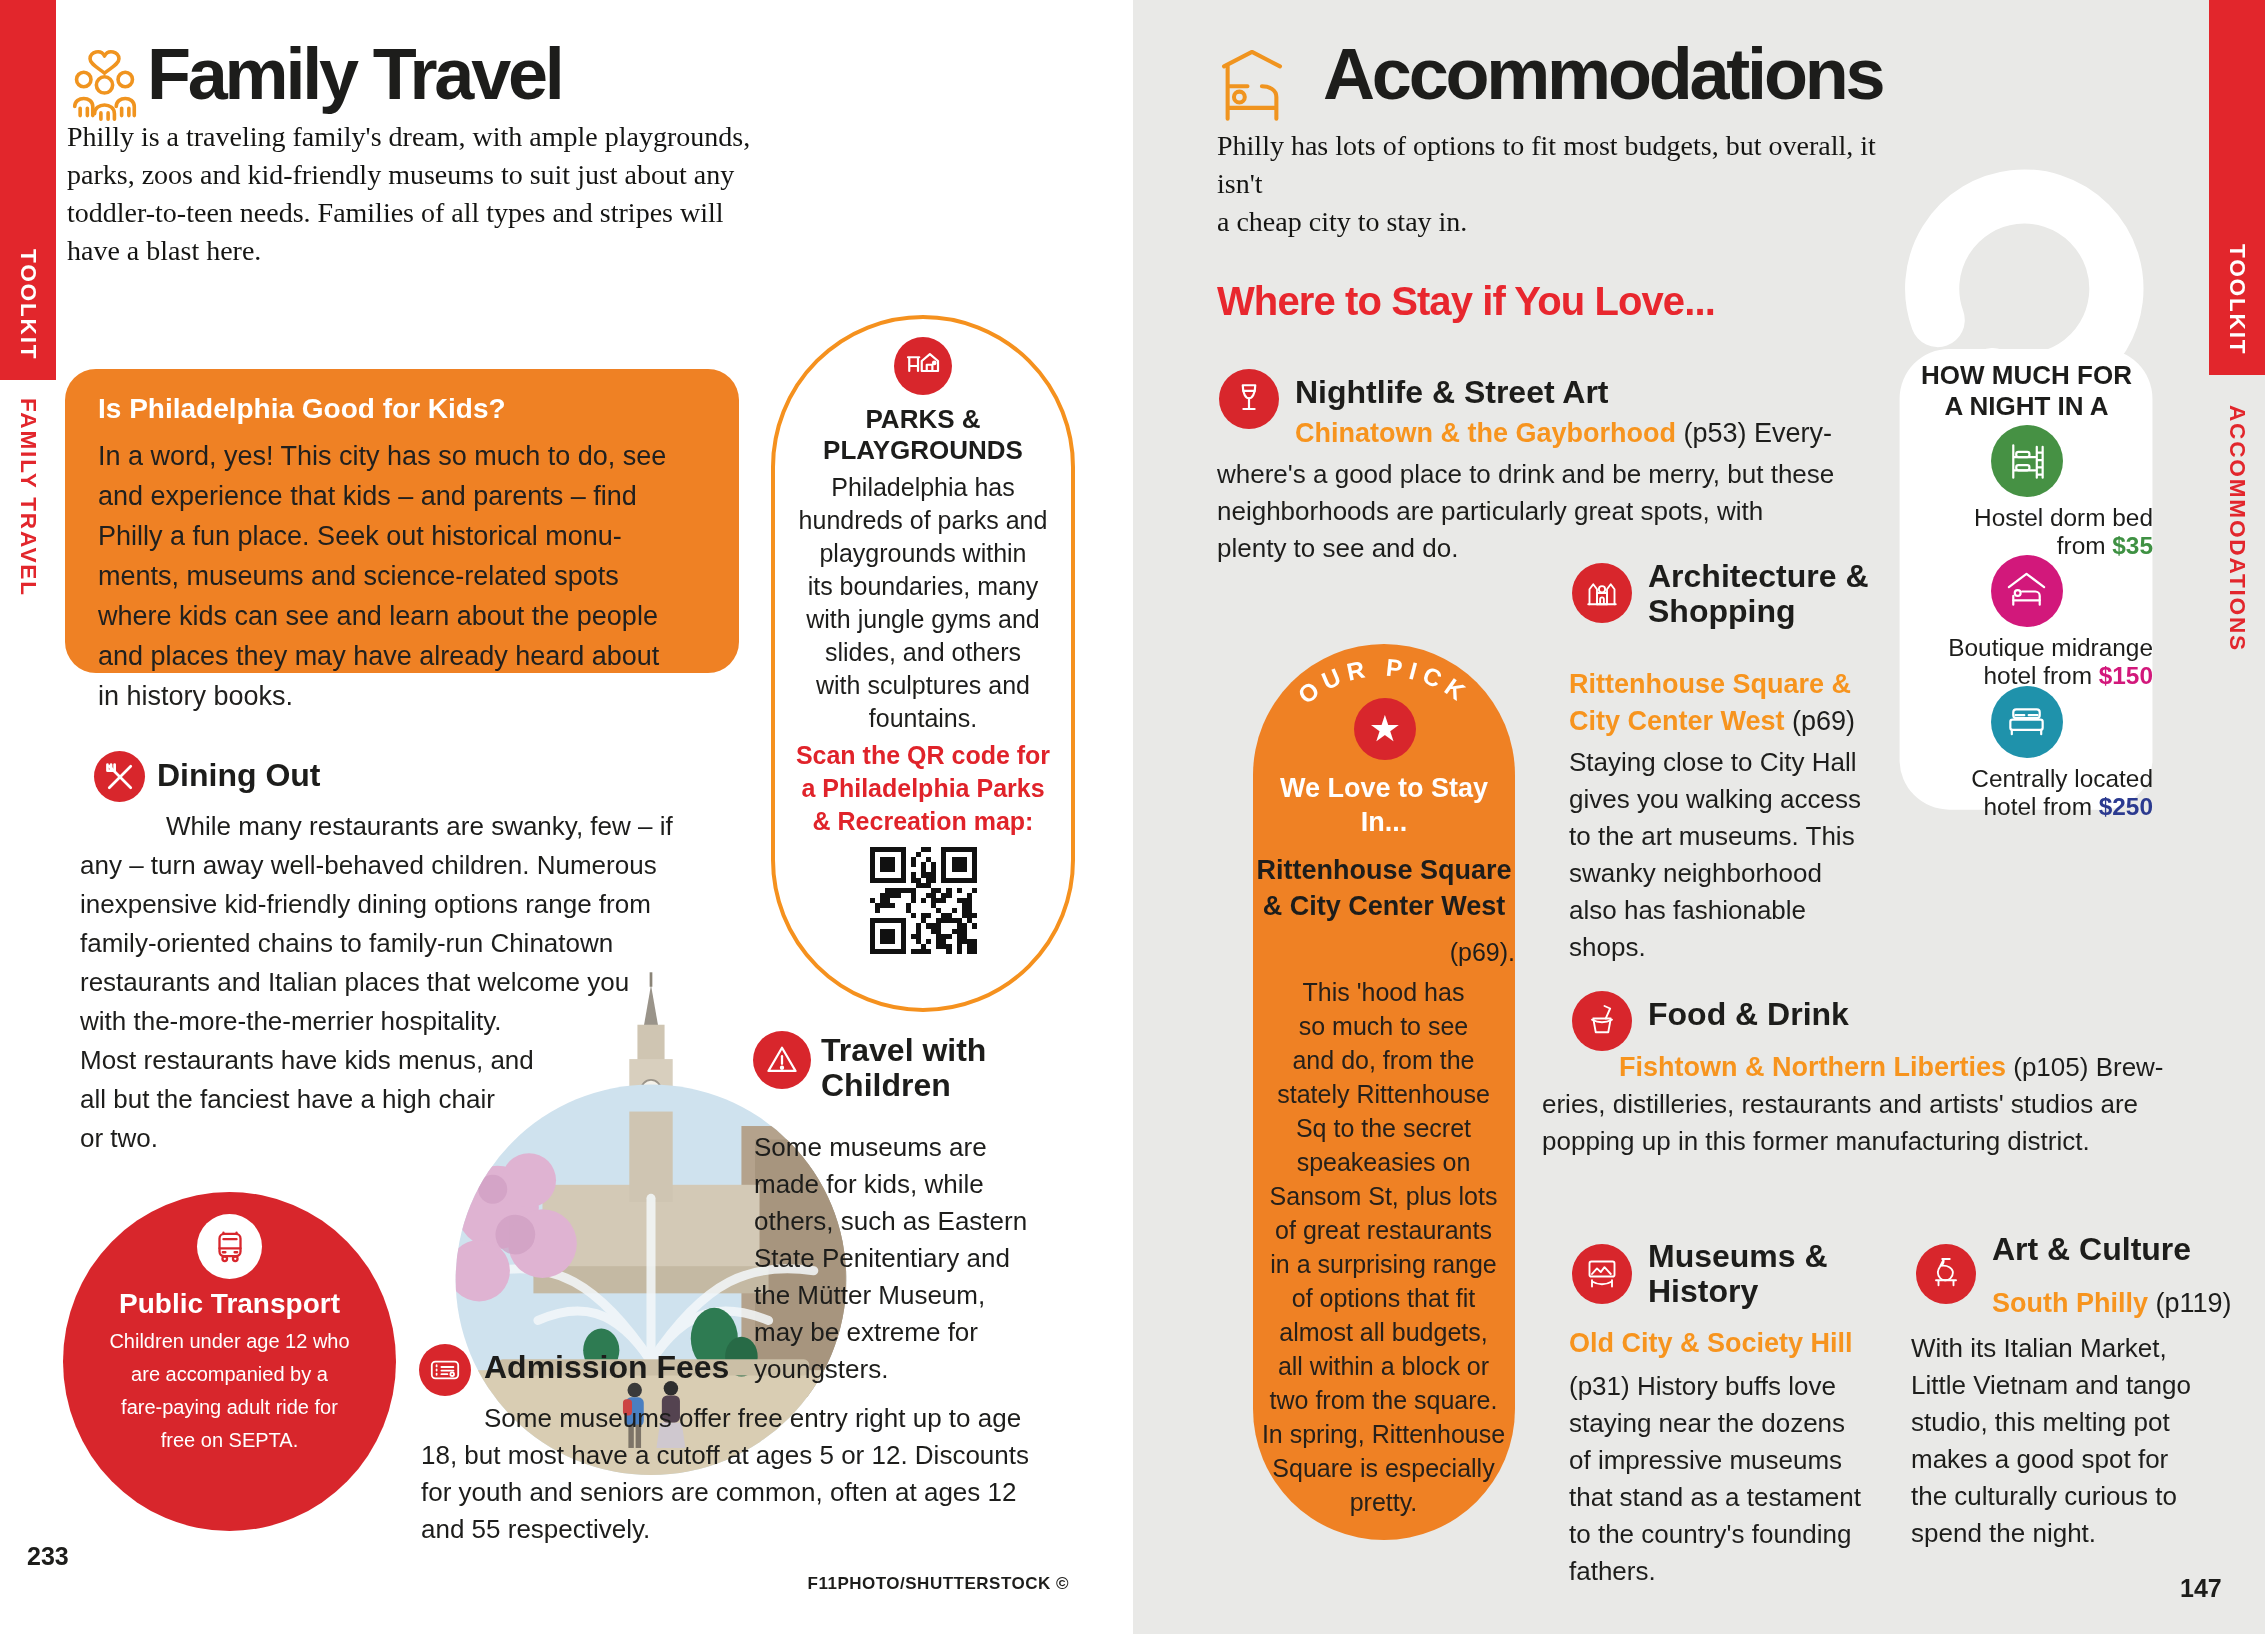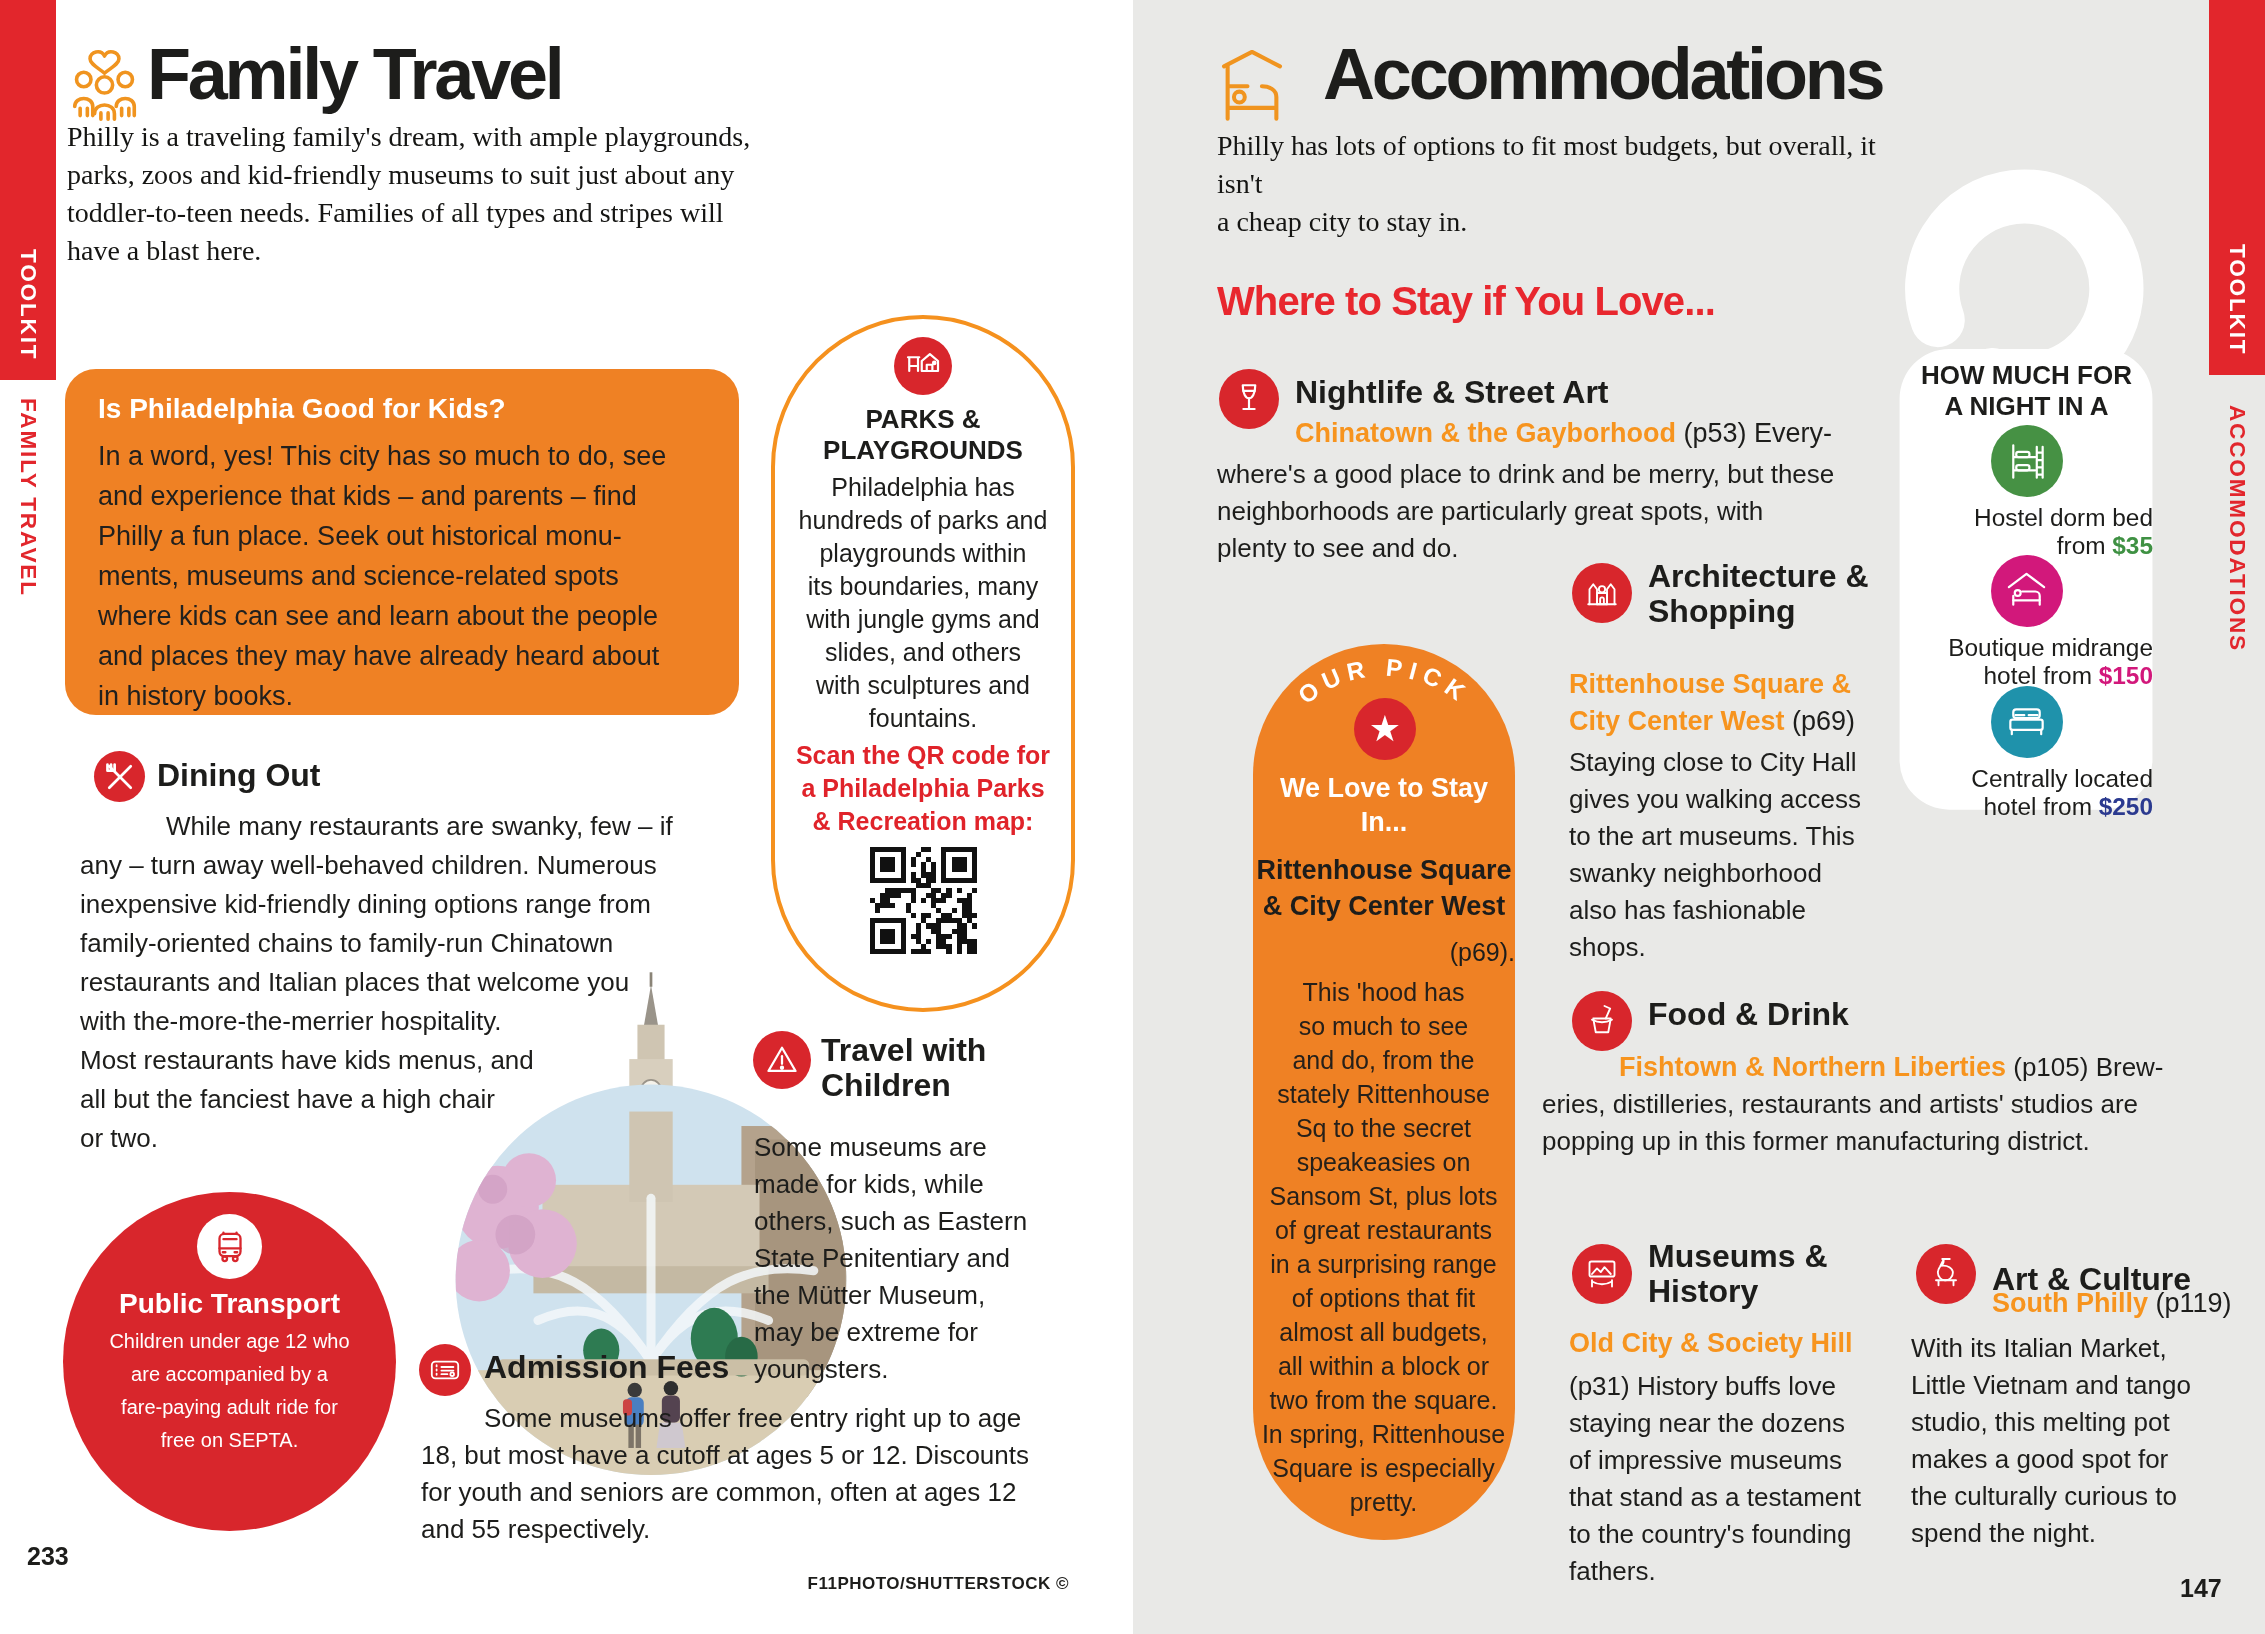--- a/index.html
+++ b/index.html
@@ -13,21 +13,21 @@
   
   .page-right-bg{left:1133px;top:0;width:1133px;height:1635px;background:#e9e9e7;}
   
   .tab-red{width:56px;background:#e2262c;display:flex;align-items:flex-end;justify-content:center;}
   .vtext{writing-mode:vertical-rl;text-orientation:mixed;font-weight:bold;letter-spacing:1.8px;font-size:22.6px;}
   .side-label{color:#e2262c;}
   
   .page-title{font-size:72px;font-weight:bold;letter-spacing:-3.2px;}
   .intro{font-size:28px;line-height:38px;color:#151513;}
   
-  .kids-box{left:65px;top:369px;width:674px;height:346px;background:#ef8124;border-radius:31px;
+  .kids-box{left:65px;top:369px;width:674px;height:304px;background:#ef8124;border-radius:31px;
             padding:23.5px 33px;box-sizing:border-box;}
   .kids-title{color:#fff;font-size:28px;font-weight:bold;margin-bottom:11px;}
   .kids-body{font-size:27px;line-height:40px;color:#21201e;}
   
   .icon-circle{background:#d8262c;border-radius:50%;display:flex;align-items:center;justify-content:center;}
   .sec-title{font-size:32px;font-weight:bold;line-height:35px;}
   .body29{font-size:26px;line-height:39px;}
   .orange-accent{color:#f7941e;font-weight:bold;}
   
   .pill{left:771px;top:315px;width:304px;height:697px;background:#fff;border:4.5px solid #f5911e;
@@ -575,21 +575,21 @@
 fathers.</div>
 
   <div class="abs icon-circle" style="left:1916px;top:1244px;width:60px;height:60px;">
     <svg width="40" height="40" viewBox="0 0 64 64">
         <g stroke="#fff" stroke-width="3" fill="none" stroke-linecap="round" stroke-linejoin="round">
       <path d="M26 8 h12 M28 9 c1 5-1 8-5 10 12-2 20 4 20 11 0 8-7 12-11 12 h-2 c-4 0-11-4-11-12 0-7 4-9 4-11z"></path>
       <path d="M16 42 h32 M20 42 v8 m24-8 v8"></path>
     </g>
       </svg>
   </div>
-  <div class="abs sec-title" style="left:1992px;top:1262px;">Art &amp; Culture</div>
+  <div class="abs sec-title" style="left:1992px;top:1232px;">Art &amp; Culture</div>
   <div class="abs" style="left:1992px;top:1288px;font-size:27px;"><span class="orange-accent">South Philly</span><span> (p119)</span></div>
   <div class="abs body29 pre" style="left:1911px;top:1330px;width:353px;line-height:37px;">With its Italian Market,
 Little Vietnam and tango
 studio, this melting pot
 makes a good spot for
 the culturally curious to
 spend the night.</div>
 
   <div class="abs page-num" style="left:2180px;top:1574px;">147</div>
 </div>

